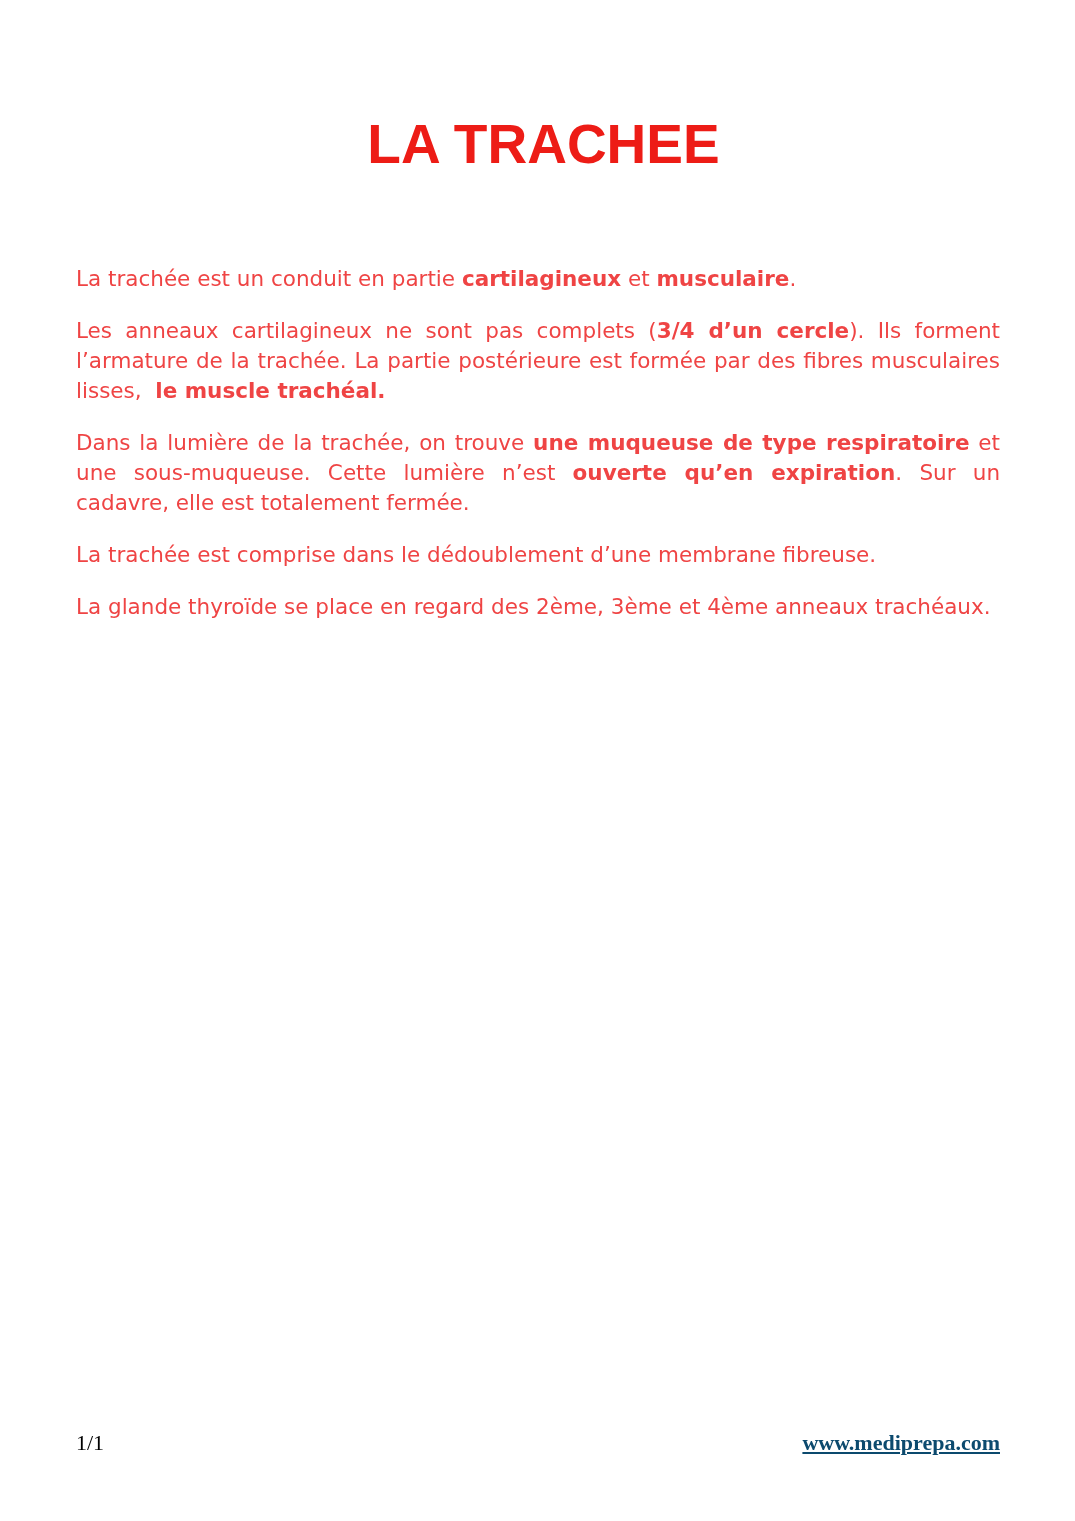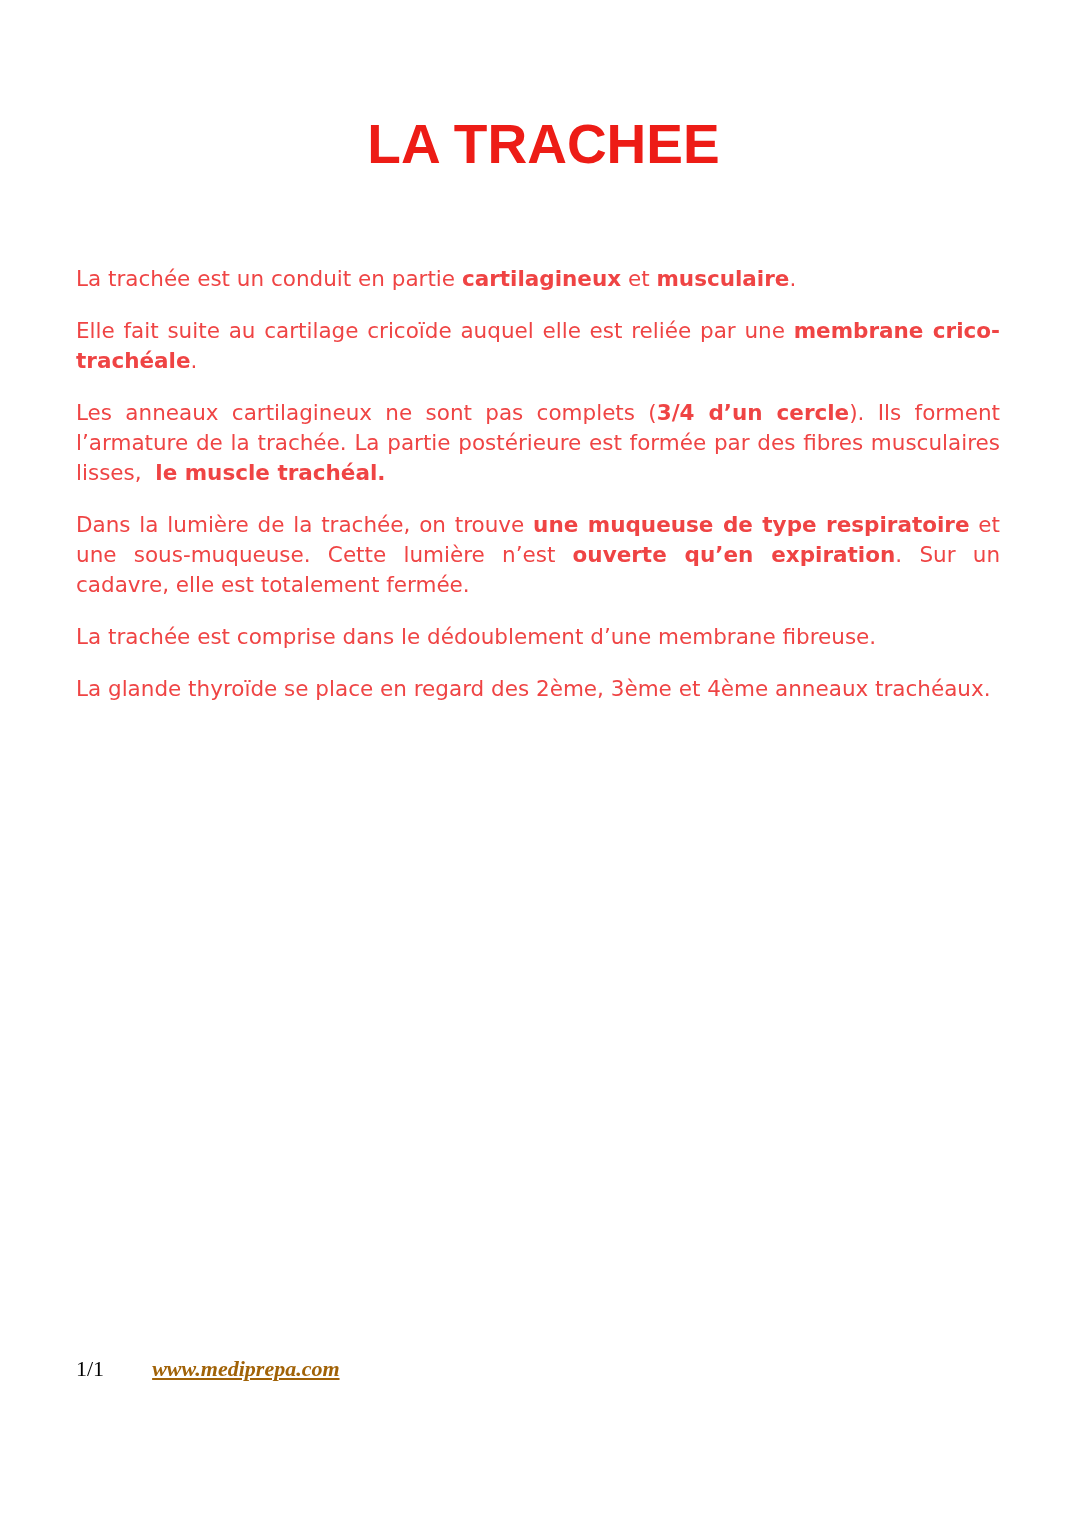--- a/index.html
+++ b/index.html
@@ -65,52 +65,51 @@
 
   .para b, .para strong {
     font-weight: bold;
   }
 
   
   .footer {
     position: absolute;
     left: 76px;
     right: 75px;
-    top: 1356px;
+    top: 1430px;
     height: 34px;
     display: flex;
     align-items: baseline;
+    justify-content: space-between;
   }
   .page-number {
     font-family: "Liberation Serif", "DejaVu Serif", serif;
     font-size: 22px;
     line-height: 26px;
     color: #000000;
   }
   .site-link {
     font-family: "Liberation Serif", "DejaVu Serif", serif;
     font-weight: bold;
-    font-style: italic;
     font-size: 22px;
     line-height: 26px;
-    color: #a16207;
+    color: #0c4a6e;
     text-decoration: underline;
     margin-left: 48px;
   }
 </style>
 </head>
 <body>
 
 <div class="page">
 
   <h1 class="doc-title">LA TRACHEE</h1>
 
   <div class="body-block">
     <p class="para"><span>La trachée est un conduit en partie </span><b>cartilagineux</b><span> et </span><b>musculaire</b><span>.</span></p>
-    <p class="para"><span>Elle fait suite au cartilage cricoïde auquel elle est reliée par une </span><b>membrane crico-trachéale</b><span>.</span></p>
     <p class="para"><span>Les anneaux cartilagineux ne sont pas complets (</span><b>3/4 d’un cercle</b><span>). Ils forment l’armature de la trachée. La partie postérieure est formée par des fibres musculaires lisses,  </span><b>le muscle trachéal.</b></p>
     <p class="para"><span>Dans la lumière de la trachée, on trouve </span><b>une muqueuse de type respiratoire</b><span> et une sous-muqueuse. Cette lumière n’est </span><b>ouverte qu’en expiration</b><span>. Sur un cadavre, elle est totalement fermée.</span></p>
     <p class="para"><span>La trachée est comprise dans le dédoublement d’une membrane fibreuse.</span></p>
     <p class="para"><span>La glande thyroïde se place en regard des 2ème, 3ème et 4ème anneaux trachéaux.</span></p>
   </div>
 
   <div class="footer">
     <span class="page-number">1/1</span>
     <a class="site-link" href="#">www.mediprepa.com</a>
   </div>

